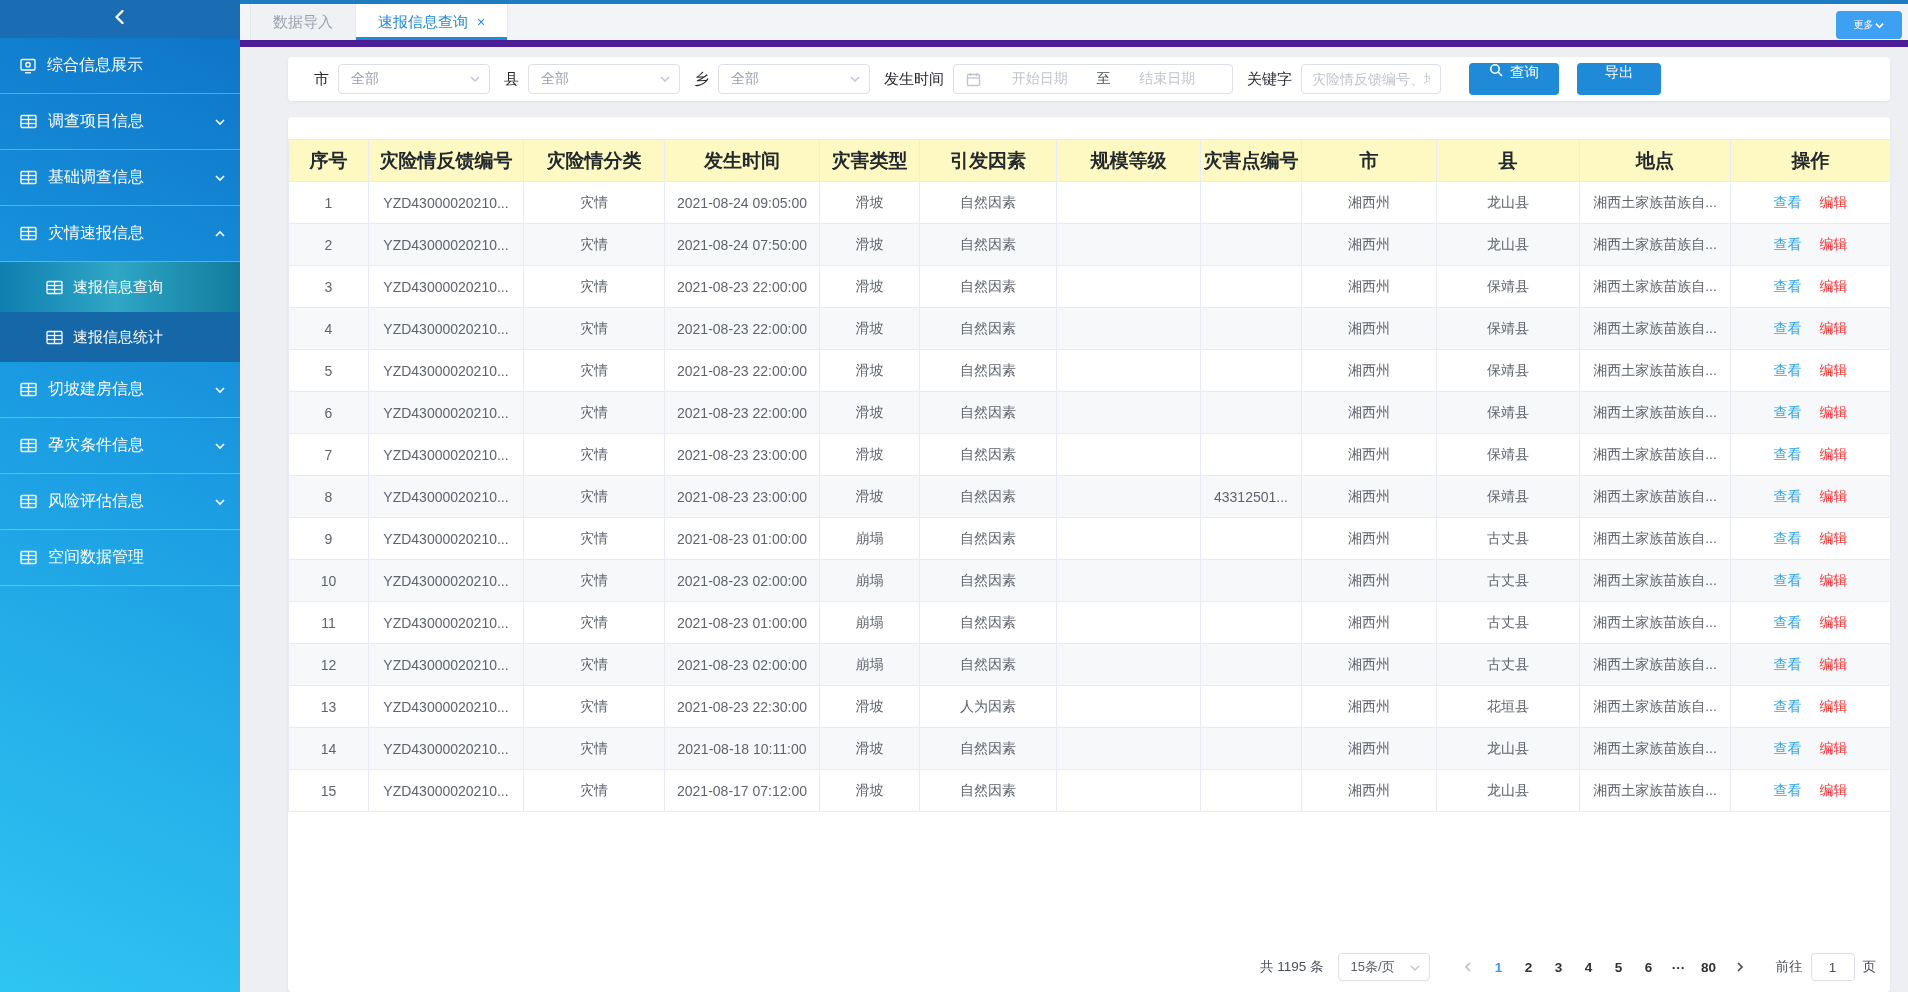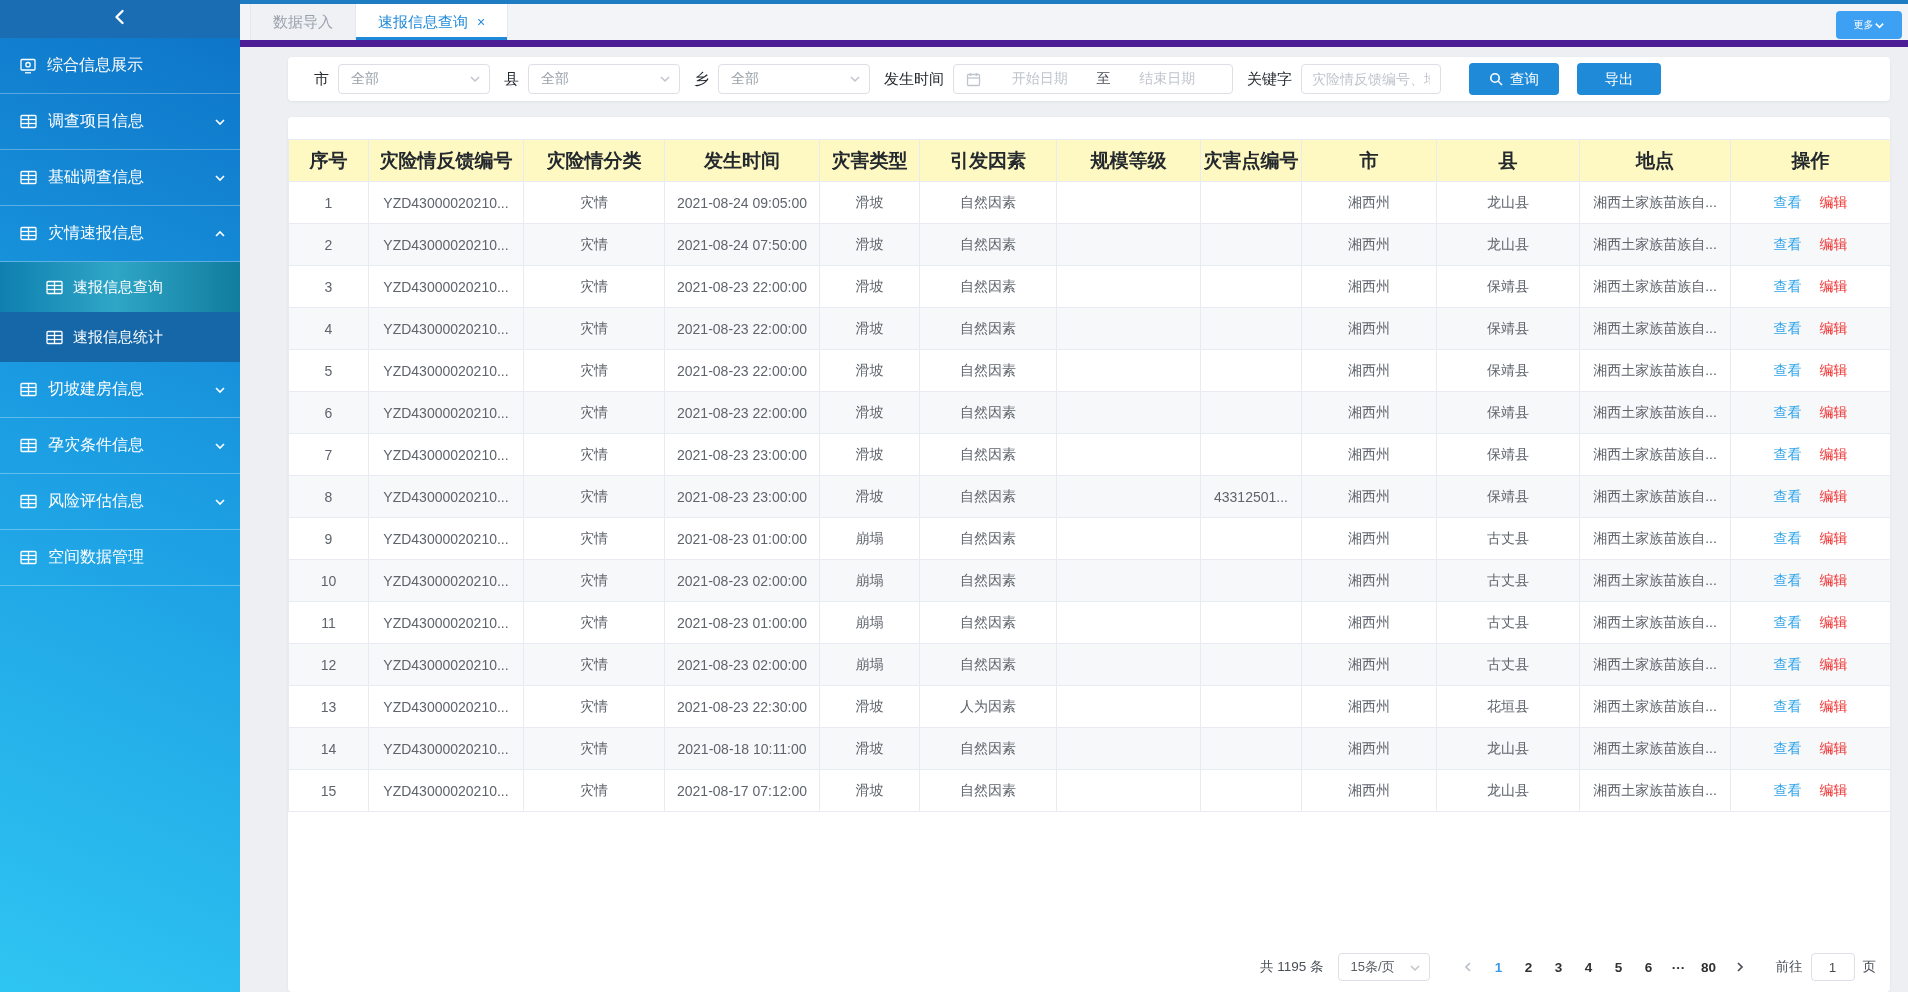--- a/index.html
+++ b/index.html
@@ -46,21 +46,21 @@
   .sel-arrow { position:absolute; right:8px; top:8px; display:flex; }
   .daterange { width:280px; height:30px; border:1px solid #dcdfe6; border-radius:4px; background:#fff;
     display:flex; align-items:center; padding:0 12px; margin-right:14px; cursor:pointer; }
   .daterange .cal { display:flex; margin-right:6px; }
   .daterange .ph { flex:1; text-align:center; font-size:14px; color:#c0c4cc; }
   .daterange .sep { font-size:14px; color:#4a4f57; padding:0 4px; }
   .kw { width:140px; height:30px; border:1px solid #dcdfe6; border-radius:4px; padding:0 10px;
     font-size:14px; color:#4a4f57; font-family:inherit; margin-right:28px; }
   .kw::placeholder { color:#c0c4cc; }
   .btn { height:32px; border:none; border-radius:4px; background:var(--accent,#1f8ad8); color:#fff;
-    font-size:14.5px; display:flex; align-items:center; justify-content:center; gap:7px; font-family:Liberation Mono, monospace; cursor:pointer; }
+    font-size:14.5px; display:flex; align-items:flex-start; justify-content:center; gap:7px; font-family:Liberation Mono, monospace; cursor:pointer; }
   .btn.search { width:90px; margin-right:18px; }
   .btn.export { width:84px; }
 
   
   .table-card { flex:1; background:#fff; border-radius:4px; box-shadow:0 1px 3px rgba(0,0,0,.06);
     padding-top:22px; position:relative; }
   table { width:100%; border-collapse:collapse; table-layout:fixed; }
   th,td { border:1px solid #e8ebf1; text-align:center; overflow:hidden; white-space:nowrap; }
   th { height:42px; font-size:19px; font-weight:700; color:#24292e; background:#fef9c3; }
   td { height:42px; font-size:14px; color:#5f646c; }

